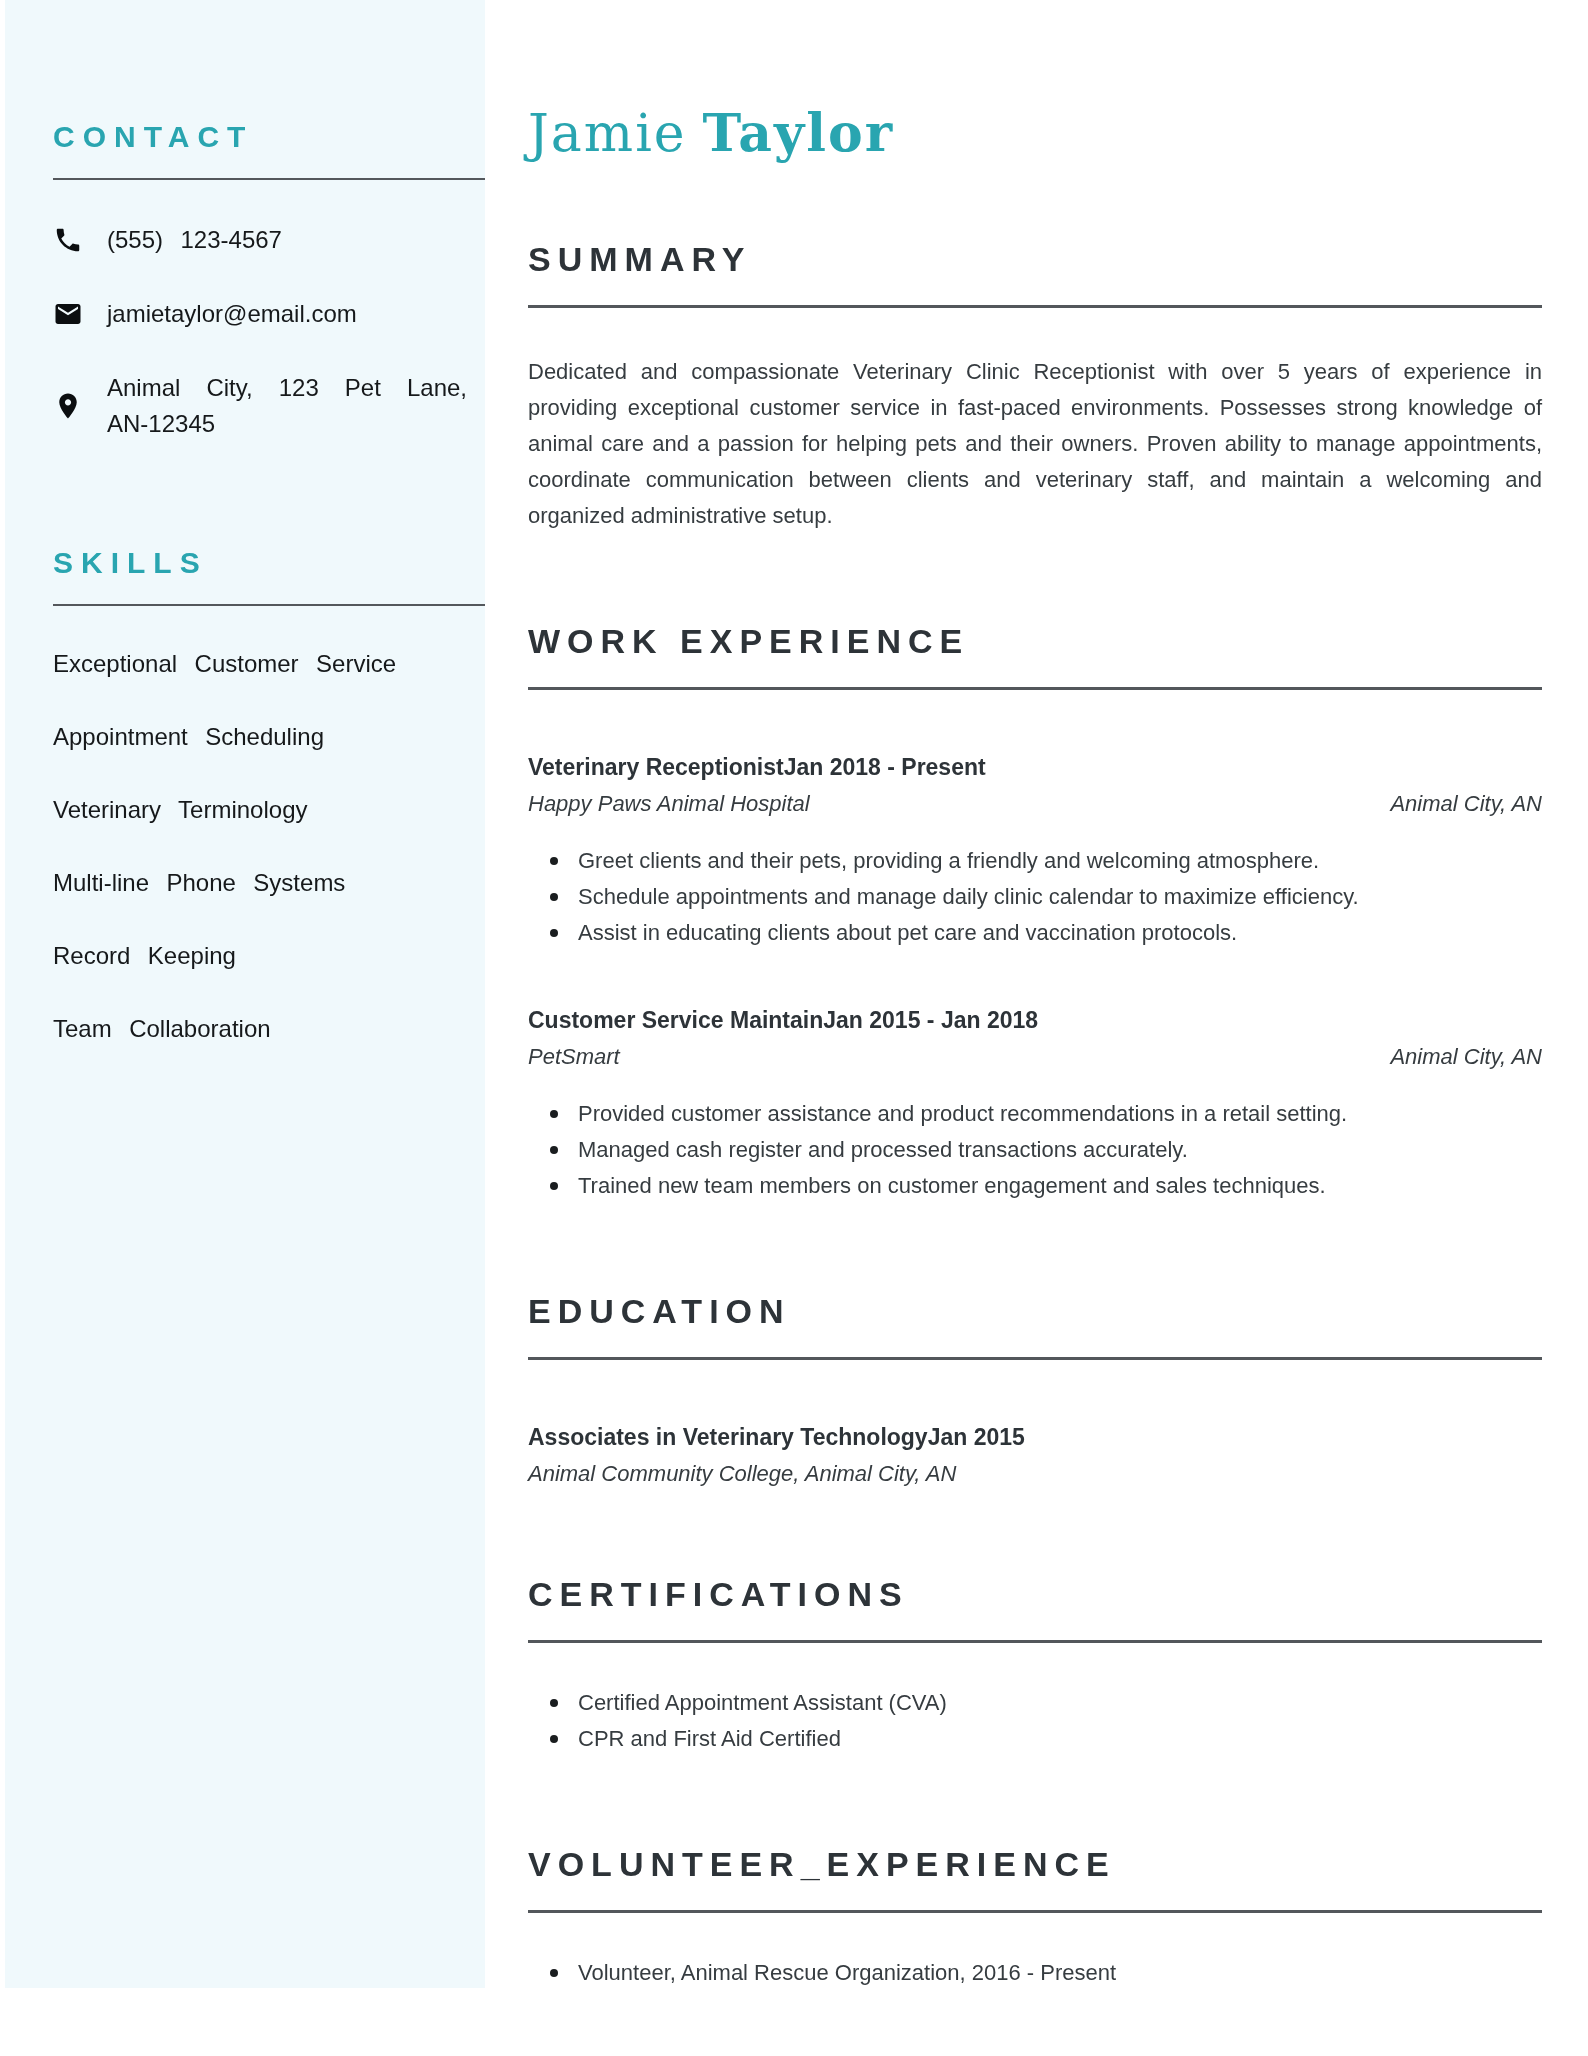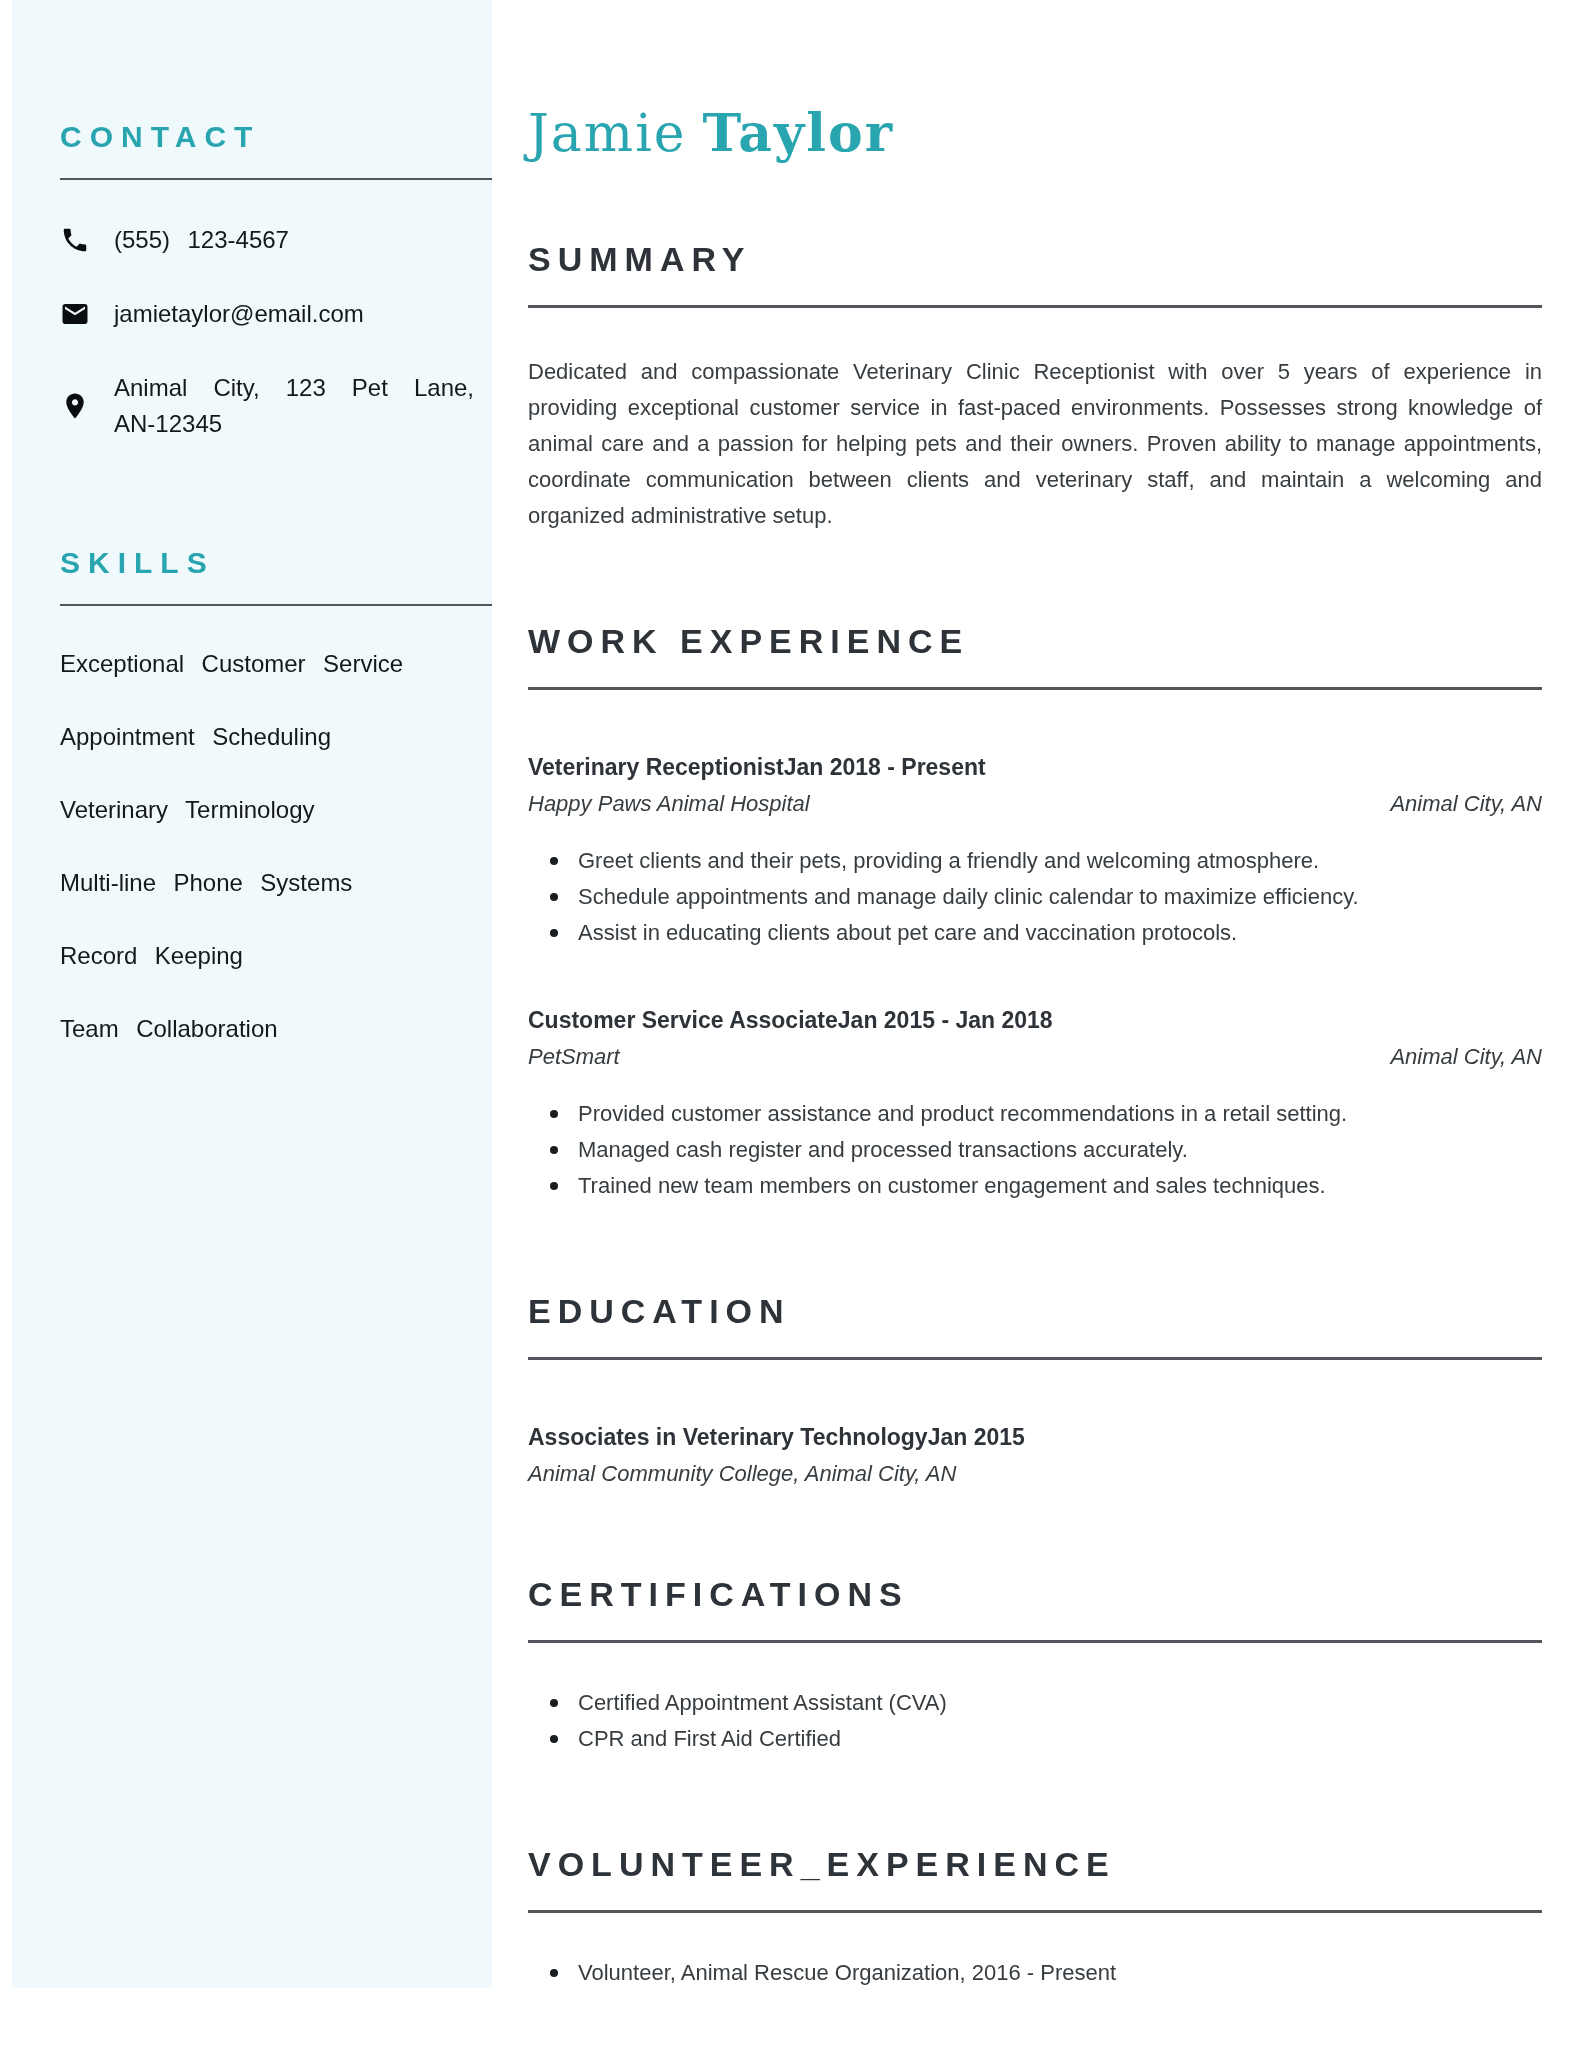--- a/index.html
+++ b/index.html
@@ -10,21 +10,21 @@
     position: relative;
     width: 1588px;
     height: 2056px;
     background: #ffffff;
     overflow: hidden;
   }
 
   
   .sidebar {
     position: absolute;
-    top: 0; left: 12px;
+    top: 0; left: 5px;
     width: 480px;
     height: 1988px;
     background: #f0f9fc;
   }
   .sb-heading {
     margin: 120px 18px 0 48px;
     font-size: 30px;
     font-weight: 700;
     letter-spacing: 8px;
     color: #29a5b0;
@@ -229,21 +229,21 @@
         </div>
         <ul class="bullets">
           <li>Greet clients and their pets, providing a friendly and welcoming atmosphere.</li>
           <li>Schedule appointments and manage daily clinic calendar to maximize efficiency.</li>
           <li>Assist in educating clients about pet care and vaccination protocols.</li>
         </ul>
       </div>
 
       <div class="job">
         <div class="job-head">
-          <span class="job-title">Customer Service Associate</span>
+          <span class="job-title">Customer Service Maintain</span>
           <span class="job-dates">Jan 2015 - Jan 2018</span>
         </div>
         <div class="job-sub">
           <span class="job-company">PetSmart</span>
           <span class="job-location">Animal City, AN</span>
         </div>
         <ul class="bullets">
           <li>Provided customer assistance and product recommendations in a retail setting.</li>
           <li>Managed cash register and processed transactions accurately.</li>
           <li>Trained new team members on customer engagement and sales techniques.</li>

